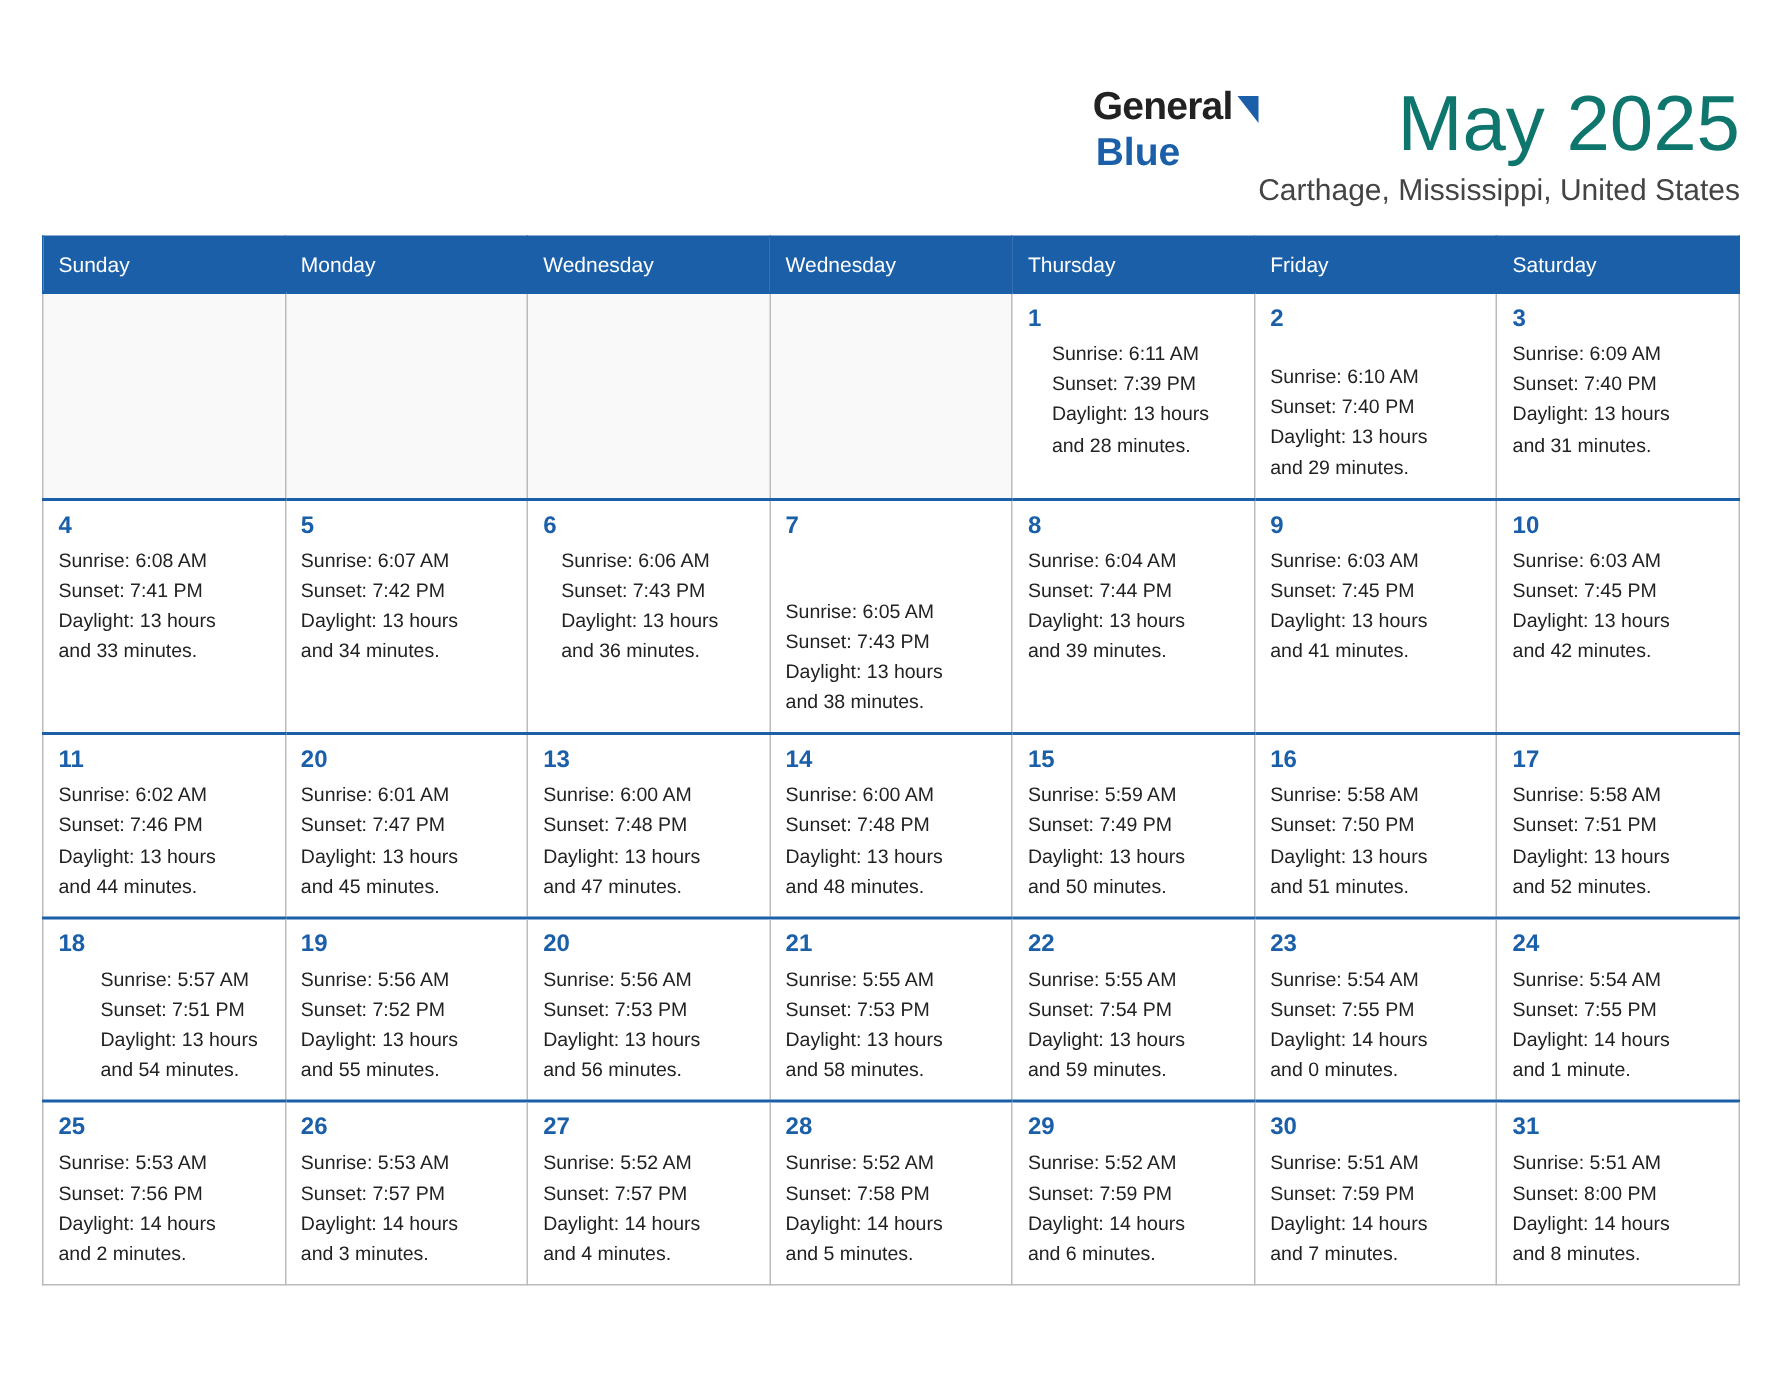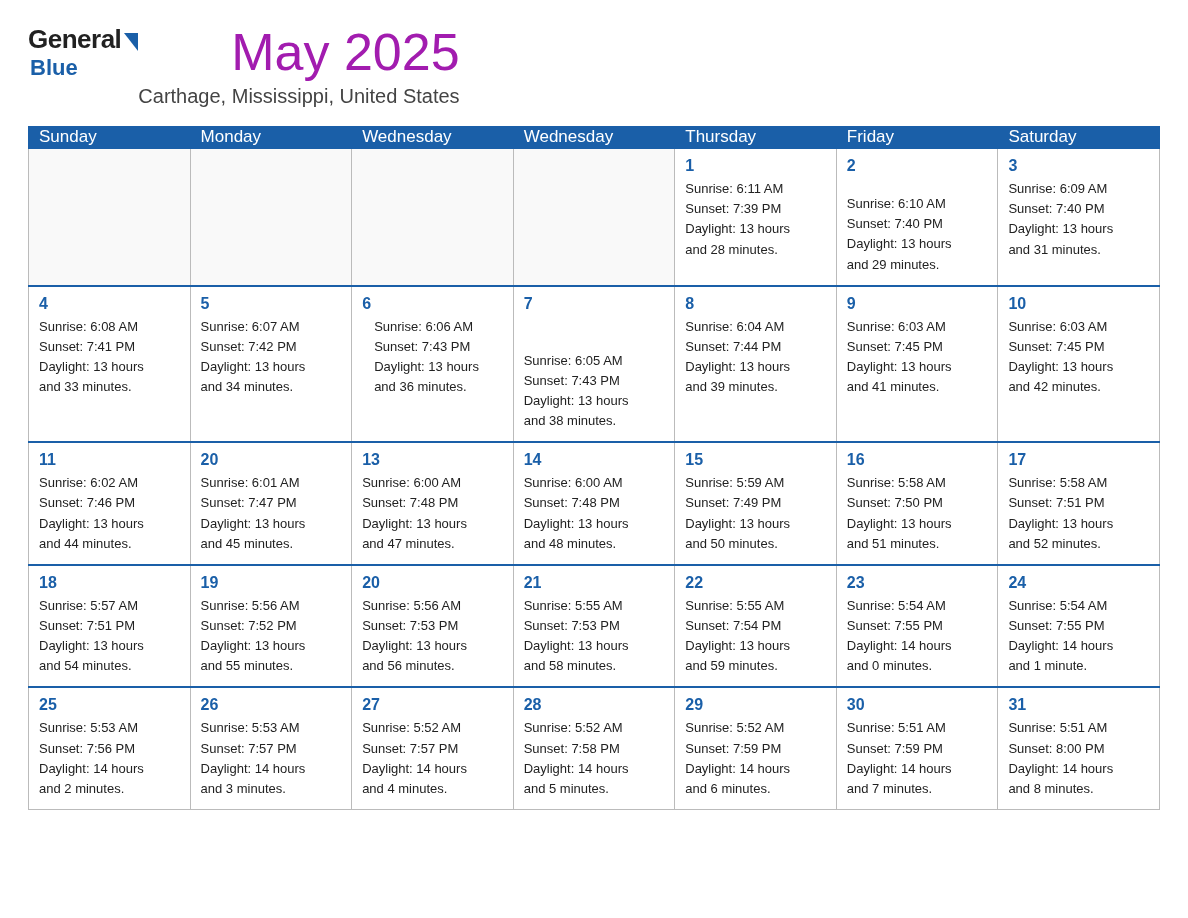--- a/index.html
+++ b/index.html
@@ -6,23 +6,24 @@
     body {
       font-family: Arial, Helvetica, sans-serif;
       background: #fff;
       color: #222;
       padding: 24px 28px;
       width: 1188px;
       min-height: 918px;
     }
     .header {
       display: flex;
-      justify-content: flex-start;
+      justify-content: flex-end;
       align-items: flex-start;
       margin-bottom: 18px;
+      margin-top: 31px;
     }
     .logo {
       display: flex;
       flex-direction: column;
       align-items: flex-start;
     }
     .logo-top {
       display: flex;
       align-items: center;
     }
@@ -35,50 +36,50 @@
     .logo-arrow {
       width: 0;
       height: 0;
       border-left: 14px solid transparent;
       border-right: 0px solid transparent;
       border-top: 18px solid #1a5fa8;
       margin-left: 3px;
       margin-top: 4px;
     }
     .logo-blue {
-      font-size: 22px;
+      font-size: 26px;
       font-weight: bold;
       color: #1a5fa8;
       margin-left: 2px;
     }
     .title-block {
       text-align: right;
     }
     .month-title {
       font-size: 52px;
       font-weight: normal;
-      color: #a21caf;
+      color: #0f766e;
       line-height: 1.1;
     }
     .location-title {
       font-size: 20px;
       color: #444;
       margin-top: 4px;
     }
     .calendar {
       width: 100%;
       border-collapse: collapse;
       border: 1px solid #aaa;
     }
     .calendar th {
       background: #1a5fa8;
       color: #fff;
-      font-size: 17px;
+      font-size: 14px;
       font-weight: normal;
-      padding: 0 10px;
+      padding: 10px 10px;
       text-align: left;
       border: 1px solid #1a5fa8;
     }
     .calendar td {
       vertical-align: top;
       padding: 8px 10px 10px 10px;
       border: 1px solid #bbb;
       width: 14.28%;
       font-size: 13px;
       color: #222;
@@ -133,21 +134,21 @@
       </tr>
   </thead>
   <tbody id="calendar-body">
   <tr class="week-row">
         <td class="empty"></td>
         <td class="empty"></td>
         <td class="empty"></td>
         <td class="empty"></td>
         <td>
           <span class="day-number">1</span>
-          <div class="day-info" style="white-space: pre-line;">Sunrise: 6:11 AM
+          <div class="day-info" style="white-space: pre-line; margin-left: 16px;">Sunrise: 6:11 AM
 Sunset: 7:39 PM
 Daylight: 13 hours
 and 28 minutes.</div>
         </td>
         <td>
           <span class="day-number">2</span>
           <div class="day-info" style="white-space: pre-line; margin-top: 19px;">Sunrise: 6:10 AM
 Sunset: 7:40 PM
 Daylight: 13 hours
 and 29 minutes.</div>
@@ -258,21 +259,21 @@
           <span class="day-number">17</span>
           <div class="day-info" style="white-space: pre-line;">Sunrise: 5:58 AM
 Sunset: 7:51 PM
 Daylight: 13 hours
 and 52 minutes.</div>
         </td>
       </tr>
       <tr class="week-row">
         <td>
           <span class="day-number">18</span>
-          <div class="day-info" style="white-space: pre-line;">Sunrise: 5:57 AM
+          <div class="day-info" style="white-space: pre-line; margin-left: 28px;">Sunrise: 5:57 AM
 Sunset: 7:51 PM
 Daylight: 13 hours
 and 54 minutes.</div>
         </td>
         <td>
           <span class="day-number">19</span>
           <div class="day-info" style="white-space: pre-line;">Sunrise: 5:56 AM
 Sunset: 7:52 PM
 Daylight: 13 hours
 and 55 minutes.</div>

